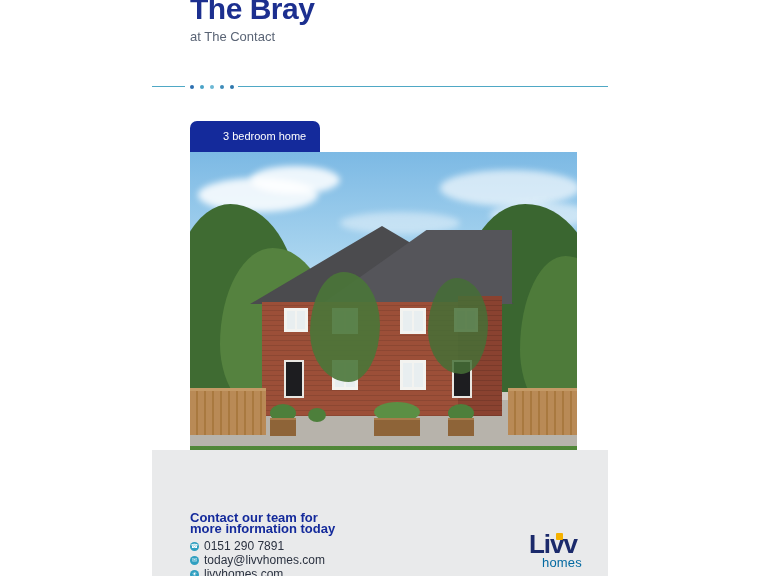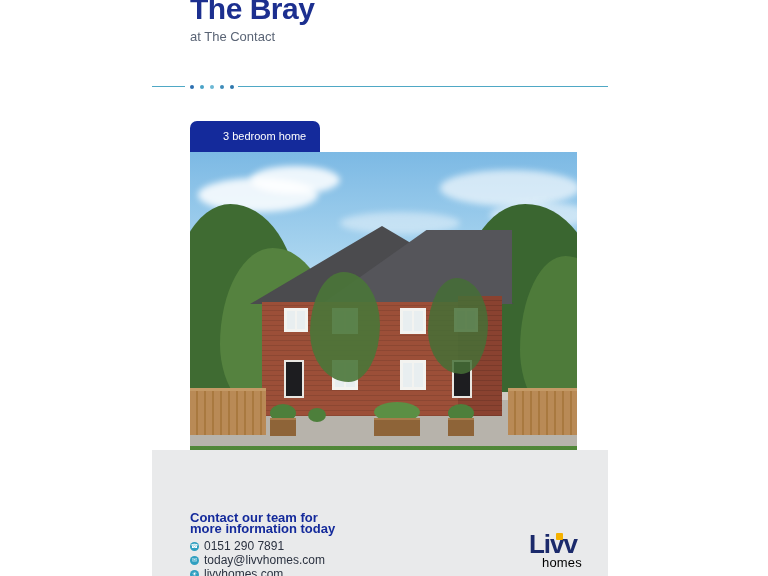--- a/index.html
+++ b/index.html
@@ -353,21 +353,21 @@
     position: absolute;
     left: 27px;
     top: 2px;
     width: 7px;
     height: 7px;
     background: #f5b100;
     border-radius: 1px;
   }
   .logo-sub {
     font-size: 13px;
-    color: #000000;
+    color: #0369a1;
     line-height: 15px;
     margin-top: -2px;
     letter-spacing: 0.2px;
     padding-left: 18px;
   }
 </style>
 </head>
 <body>
 
 <div class="page">

